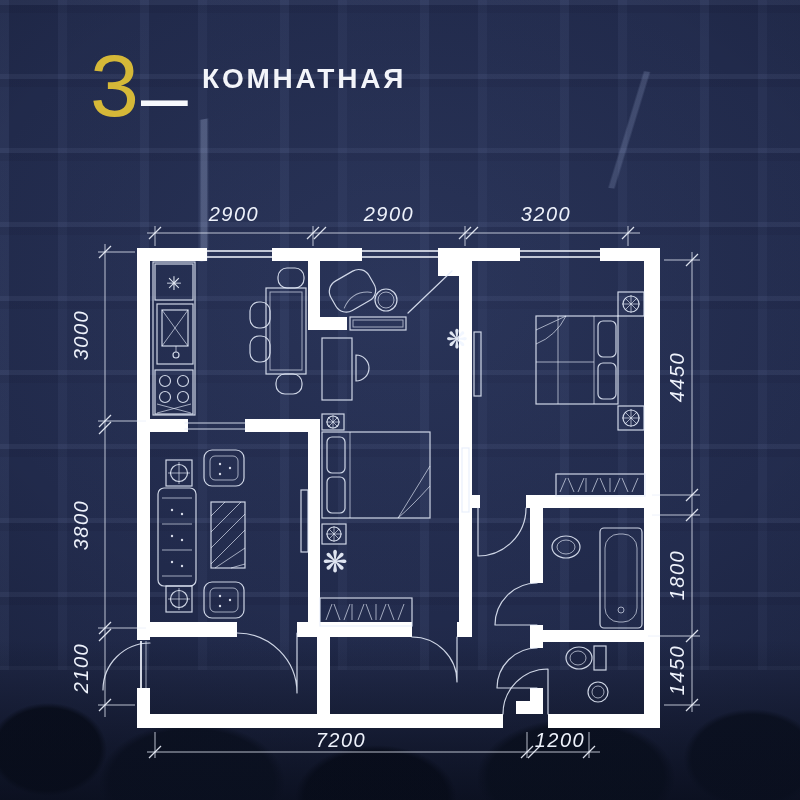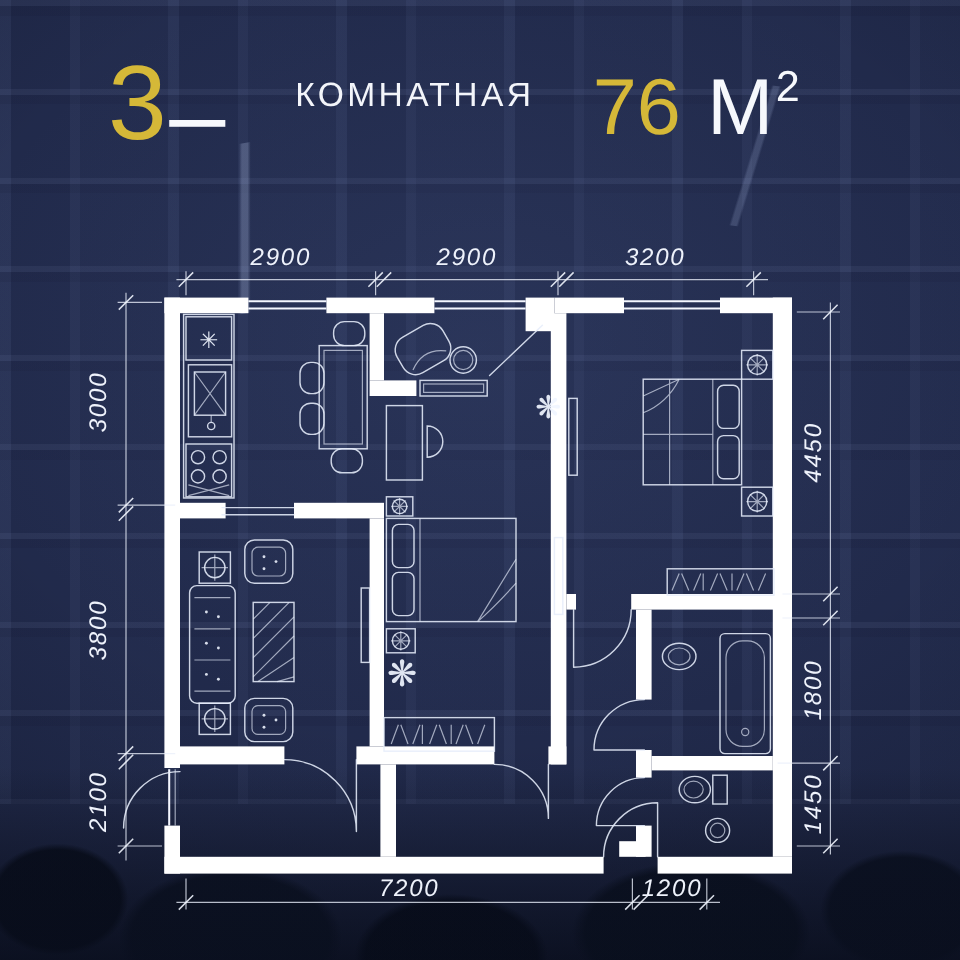--- a/index.html
+++ b/index.html
@@ -25,21 +25,21 @@
       radial-gradient(160px 95px at 72% 90%, rgba(10,16,31,.9) 0 55%, transparent 62%),
       radial-gradient(110px 80px at 94% 82%, rgba(11,17,33,.92) 0 55%, transparent 62%),
       linear-gradient(180deg, transparent 30%, rgba(6,10,22,.75) 100%);}
   .vignette{position:absolute;inset:0;
     background:radial-gradient(120% 90% at 50% 36%, rgba(86,104,156,.16) 0%, rgba(20,27,52,0) 46%, rgba(7,11,24,.45) 100%);}
 
   
   .hdr{position:absolute;z-index:5;color:#fff;}
   .num3{left:90px;top:42px;font-size:88px;font-weight:400;color:var(--gold,#d5b838);letter-spacing:0;line-height:1;}
   .dash{left:141px;top:53px;font-size:84px;font-weight:500;color:#f6f8fc;line-height:1;}
-  .title{left:202px;top:62px;font-size:28px;font-weight:400;letter-spacing:2.8px;line-height:33px;color:#f3f5fa;margin-left:44px;}
+  .title{left:202px;top:62px;font-size:28px;font-weight:700;letter-spacing:2.8px;line-height:33px;color:#f3f5fa;}
   .area{left:494px;top:56px;display:flex;align-items:flex-start;}
   .area-value{font-size:66px;font-weight:400;color:var(--gold,#d5b838);line-height:1;}
   .area-unit{font-size:66px;font-weight:400;color:#f6f8fc;line-height:1;margin-left:22px;}
   .area-sup{font-size:36px;font-weight:400;color:#f6f8fc;line-height:1;margin-top:-2px;margin-left:2px;}
 
   
   svg.plan{position:absolute;left:0;top:0;z-index:3;}
   .dim{font:italic 400 20px "Liberation Sans", sans-serif;fill:#eef2fb;letter-spacing:1.5px;}
   .wall{fill:#ffffff;}
   .fur{stroke:rgba(230,237,250,.88);stroke-width:1.2;fill:none;stroke-linecap:round;}
@@ -60,25 +60,20 @@
     <div class="roofline-left"></div>
     <div class="roofline-right"></div>
     <div class="trees"></div>
     <div class="vignette"></div>
   </div>
 
   <div class="hdr num3">3</div>
   <div class="hdr dash">–</div>
   <div class="hdr title">
     <div>КОМНАТНАЯ</div>
-  </div>
-  <div class="hdr area">
-    <span class="area-value">76</span>
-    <span class="area-unit">М</span>
-    <span class="area-sup">2</span>
   </div>
 
   <svg class="plan" width="800" height="800" viewBox="0 0 800 800">
 
     <g>
       <rect class="wall" x="137" y="248" width="70" height="13"></rect>
       <rect class="wall" x="272" y="248" width="90" height="13"></rect>
       <rect class="wall" x="438" y="248" width="24" height="28"></rect>
       <rect class="wall" x="462" y="248" width="58" height="13"></rect>
       <rect class="wall" x="600" y="248" width="60" height="13"></rect>

